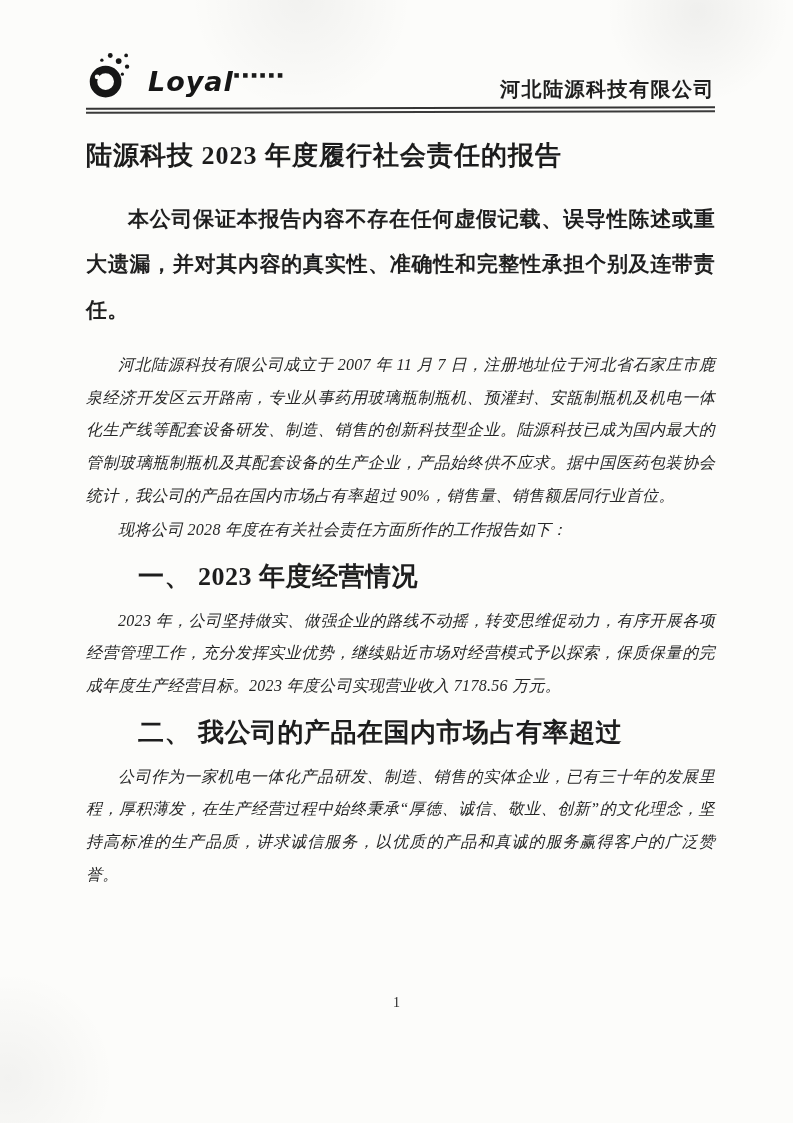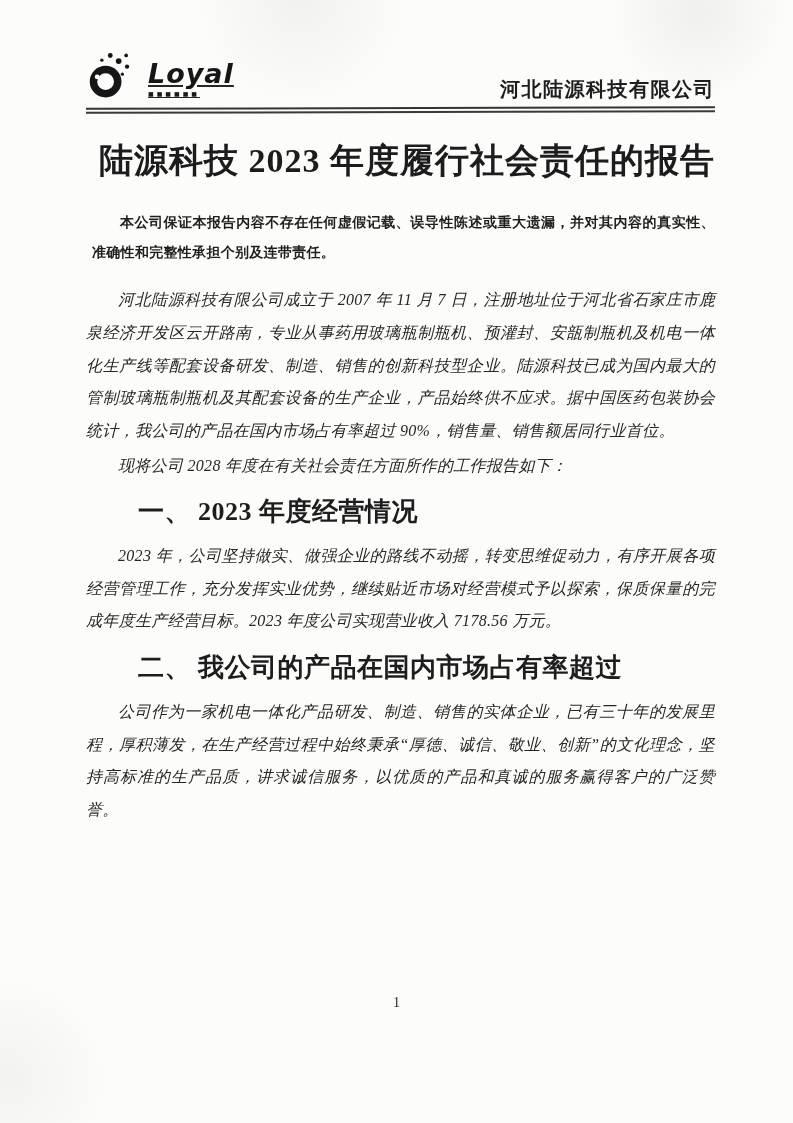--- a/index.html
+++ b/index.html
@@ -30,21 +30,21 @@
     display: flex;
     justify-content: space-between;
     align-items: flex-end;
   }
   .logo {
     display: flex;
     align-items: flex-start;
     gap: 6px;
   }
   .logo svg { display: block; }
-  .logo-text-col { display: flex; flex-direction: column; margin-top: 12px; text-decoration: underline; }
+  .logo-text-col { display: flex; margin-top: 20px; }
   .logo-word {
     font-family: "DejaVu Sans", "Liberation Sans", sans-serif;
     font-weight: bold;
     font-style: italic;
     font-size: 27px;
     line-height: 1;
     letter-spacing: 1px;
     color: #161616;
   }
   .logo-sub {
@@ -66,29 +66,29 @@
     margin-top: 3px;
     height: 2px;
     border-top: 2.5px solid #343434;
     border-bottom: 2px solid #3a3a3a;
     transform: rotate(-0.15deg);
   }
 
   
   .report-title {
     margin: 25px 0 0 0;
-    text-align: right;
-    font-size: 34px;
+    text-align: left;
+    font-size: 26px;
     font-weight: bold;
     letter-spacing: 1px;
     color: #1c1c1c;
   }
   .declaration {
-    margin: 24px 0 0 6px;
-    font-size: 14px;
+    margin: 24px 0 0 0;
+    font-size: 21px;
     font-weight: bold;
     line-height: 2.16;
     text-indent: 2em;
     text-align: justify;
     letter-spacing: 0.3px;
     color: #1f1f1f;
   }
   .body-para {
     margin: 16px 0 0 0;
     font-size: 16px;

